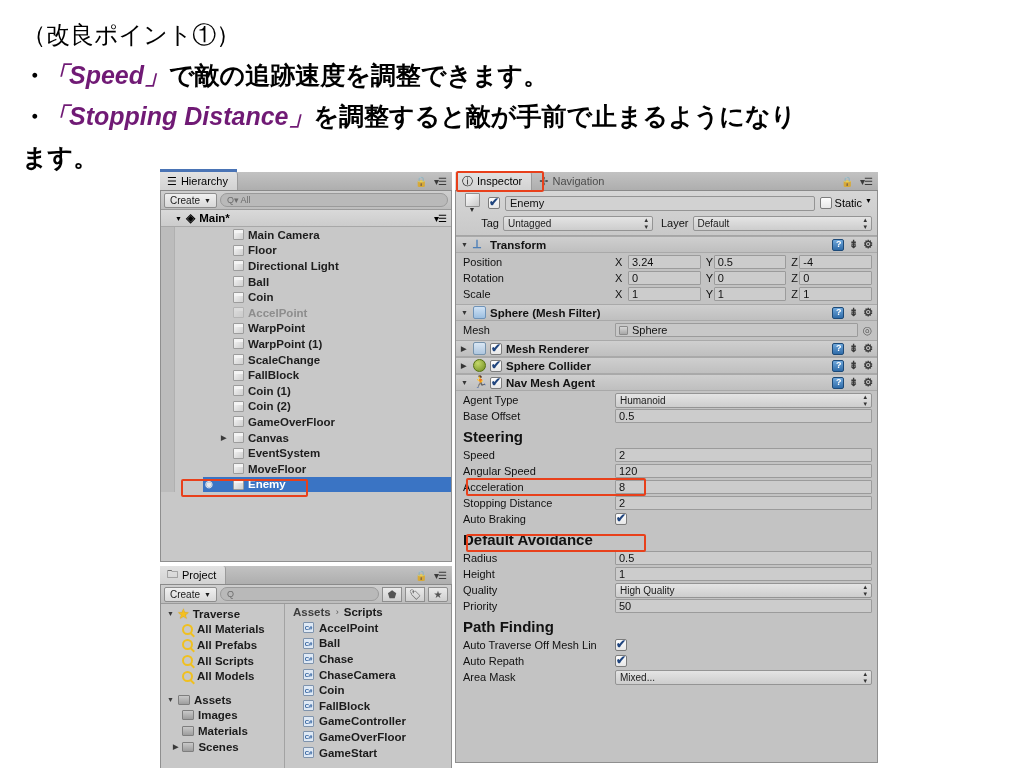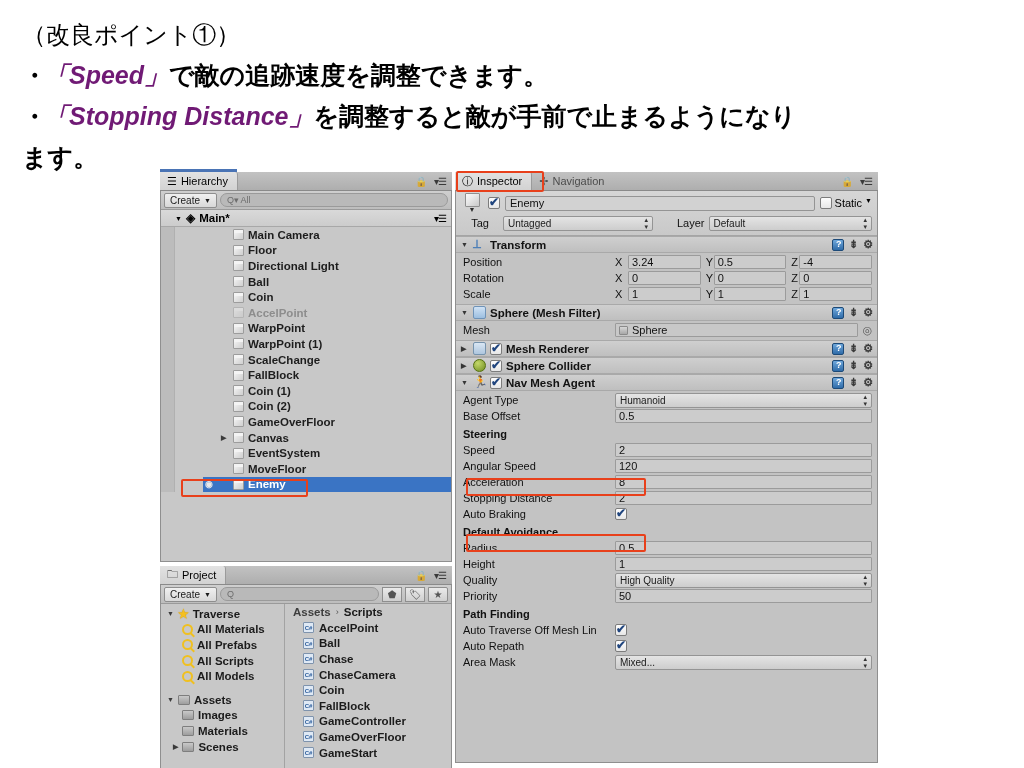--- a/index.html
+++ b/index.html
@@ -316,21 +316,21 @@
   .fld {
     height: 14px; background: #cccccc;
     border: 1px solid #9b9b9b; border-radius: 1px;
     display: flex; align-items: center; padding: 0 3px;
     font-size: 11px; color: #111;
   }
   .vec { display: flex; align-items: center; gap: 0px; flex: 1; padding-right: 5px; }
   .axis { font-size: 11px; width: 13px; text-align: left; color: #111; }
   .vec .fld { flex: 1; }
   .subhead {
-    font-weight: bold; font-size: 11px;
+    font-weight: bold; font-size: 15px;
     padding: 4px 0 2px 7px; color: #111;
   }
   .mesh-chip {
     width: 9px; height: 9px; margin-right: 4px;
     background: linear-gradient(#d6d6d6,#a8a8a8);
     border: 1px solid #8a8a8a; border-radius: 1px;
   }
   .dot-ico { font-size: 11px; color: #555; margin-left: 4px; }
 
   .mini-ico { width: 13px; height: 13px; flex: 0 0 auto; border-radius: 2px; }
@@ -614,26 +614,26 @@
         <div class="txtfield">
           <span>Enemy</span>
         </div>
         <div class="static-wrap">
           <div class="ck"></div>
           <span>Static</span>
           <span class="tri-down">▼</span>
         </div>
       </div>
       <div class="insp-row2">
-        <span class="lbl" style="width:38px;text-align:center">Tag</span>
+        <span class="lbl" style="width:38px;text-align:right">Tag</span>
         <div class="popup" style="width:150px">
           <span>Untagged</span>
           <span class="arr">▴<br>▾</span>
         </div>
-        <span class="lbl" style="margin-left:20px">Layer</span>
+        <span class="lbl" style="margin-left:4px">Layer</span>
         <div class="popup" style="flex:1">
           <span>Default</span>
           <span class="arr">▴<br>▾</span>
         </div>
       </div>
     </div>
 
     <div id="components">
         <div class="comp-head">
           <span class="fold">▼</span>

